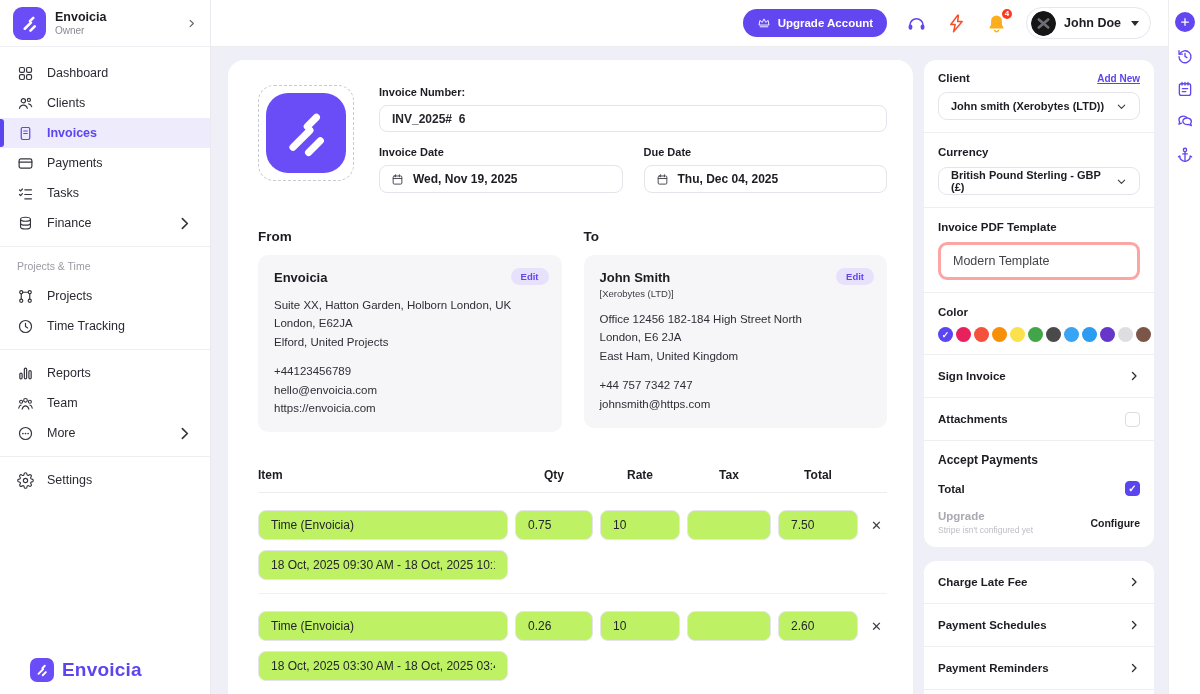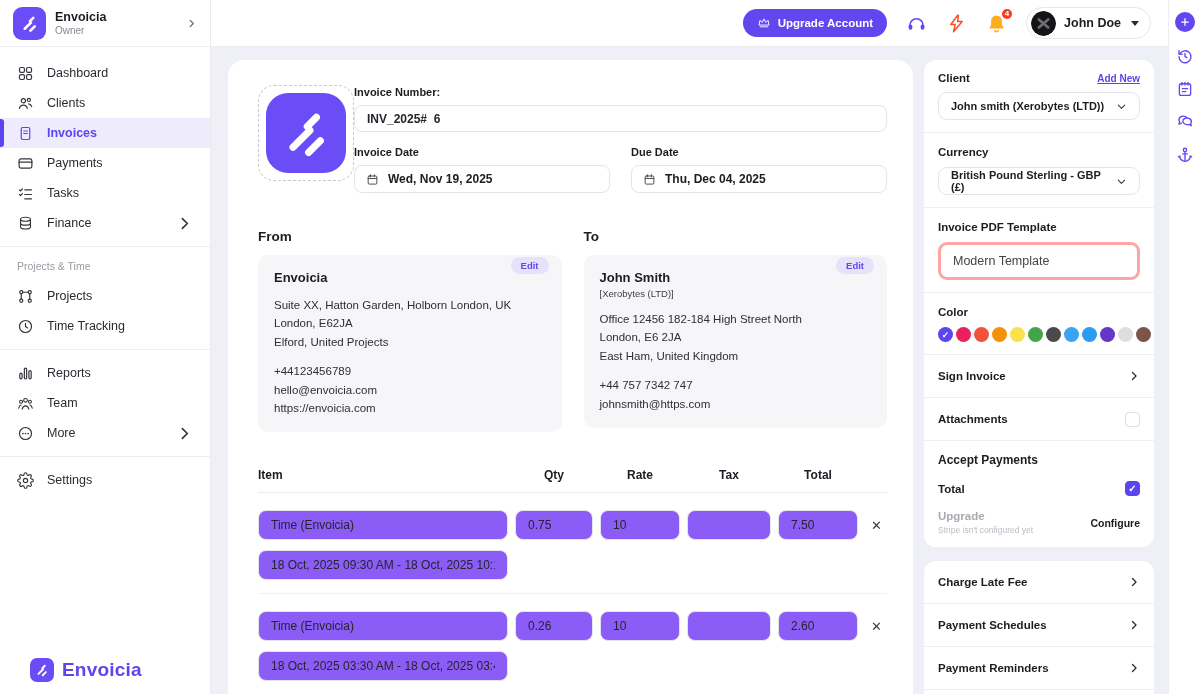--- a/index.html
+++ b/index.html
@@ -40,51 +40,51 @@
 
   
   .rightstrip{position:absolute;right:0;top:0;bottom:0;width:32px;background:#fff;border-left:1px solid #ececf1;display:flex;flex-direction:column;align-items:center;padding-top:12px;gap:15px;z-index:3}
   .strip-plus{width:20px;height:20px;border-radius:50%;background:#6247f0;color:#fff;display:flex;align-items:center;justify-content:center;cursor:pointer}
   .strip-ic{width:18px;height:18px;color:#6247f0;cursor:pointer}
 
   
   .content{position:absolute;left:211px;top:47px;right:32px;bottom:0;background:#eff0f7;overflow:hidden}
   .invoice-card{position:absolute;left:17px;top:13px;width:685px;height:780px;background:#fff;border-radius:16px;padding:25px 26px 20px 30px}
 
-  .inv-head{display:flex;}
+  .inv-head{display:flex;gap:25px}
   .logo-dash{width:96px;height:96px;border:1.5px dashed #c9c9d2;border-radius:16px;display:flex;align-items:center;justify-content:center;flex:none;cursor:pointer}
   .logo-big{width:80px;height:80px;border-radius:22px;background:#6b4df8;display:flex;align-items:center;justify-content:center}
   .inv-fields{flex:1;padding-top:1px}
   .f-label{font-size:11px;font-weight:bold;margin-bottom:7px}
   .inp{border:1px solid #e4e4ea;border-radius:8px;height:27px;padding:0 12px;font-size:12px;font-weight:bold;font-family:inherit;color:#25252c;width:100%;background:#fff;outline:none}
   .date-row{display:flex;gap:21px;margin-top:14px}
   .date-col{flex:1}
   .date-box{display:flex;align-items:center;gap:9px;border:1px solid #e4e4ea;border-radius:8px;height:28px;padding:0 11px;font-size:12px;font-weight:bold;cursor:pointer}
   .cal-ic{color:#4a4a52}
 
   .ft-grid{display:grid;grid-template-columns:1fr 1fr;gap:22px;margin-top:36px}
   .ft-h{font-size:13.5px;font-weight:bold;margin-bottom:11px}
   .ft-card{background:#f6f6f9;border-radius:10px;padding:15px 16px;min-height:172px;position:relative}
   .ft-name{font-size:13px;font-weight:bold}
   .ft-co{font-size:9.5px;color:#3c3c44;margin-top:3px}
-  .edit-badge{position:absolute;top:2px;right:13px;background:#e7e1fb;color:#6247f0;font-size:9.5px;font-weight:bold;padding:3px 10px;border-radius:9px;cursor:pointer}
+  .edit-badge{position:absolute;top:13px;right:13px;background:#e7e1fb;color:#6247f0;font-size:9.5px;font-weight:bold;padding:3px 10px;border-radius:9px;cursor:pointer}
   .addr{font-size:11.5px;color:#2e2e36;line-height:1.6;margin-top:11px}
   .addr div{white-space:nowrap}
 
   .items{margin-top:36px}
   .it-head{display:flex;gap:7px;font-size:12px;font-weight:bold;padding-bottom:10px;border-bottom:1px solid #ececf1}
   .h-item{width:250px}
   .h-qty{width:78px;text-align:center}
   .h-rate{width:80px;text-align:center}
   .h-tax{width:84px;text-align:center}
   .h-total{width:80px;text-align:center}
   .it-row{padding:17px 0 13px;border-bottom:1px solid #f1f1f5}
   .it-row:last-of-type{border-bottom:none}
   .row-line{display:flex;gap:7px;align-items:center}
-  .it-inp{height:30px;border:1px solid #e4e4ea;border-radius:8px;font-size:12px;font-family:inherit;color:#25252c;padding:0 12px;outline:none;background:#8b5cf6}
+  .it-inp{height:30px;border:1px solid #e4e4ea;border-radius:8px;font-size:12px;font-family:inherit;color:#25252c;padding:0 12px;outline:none;background:#bef264}
   .w-item{width:250px}.w-qty{width:78px}.w-rate{width:80px}.w-tax{width:84px}.w-total{width:80px}
   .x-btn{margin-left:auto;color:#3e3e46;font-size:13px;cursor:pointer;padding:2px 5px;background:none;border:none;font-family:inherit}
   .desc-inp{width:250px;margin-top:10px}
 
   
   .side-panel{position:absolute;left:713px;top:13px;width:230px}
   .pcard{background:#fff;border-radius:12px;overflow:hidden}
   .pcard + .pcard{margin-top:14px}
   .psec{padding:12px 14px;border-bottom:1px solid #efeff3}
   .pcard .psec:last-child{border-bottom:none}

